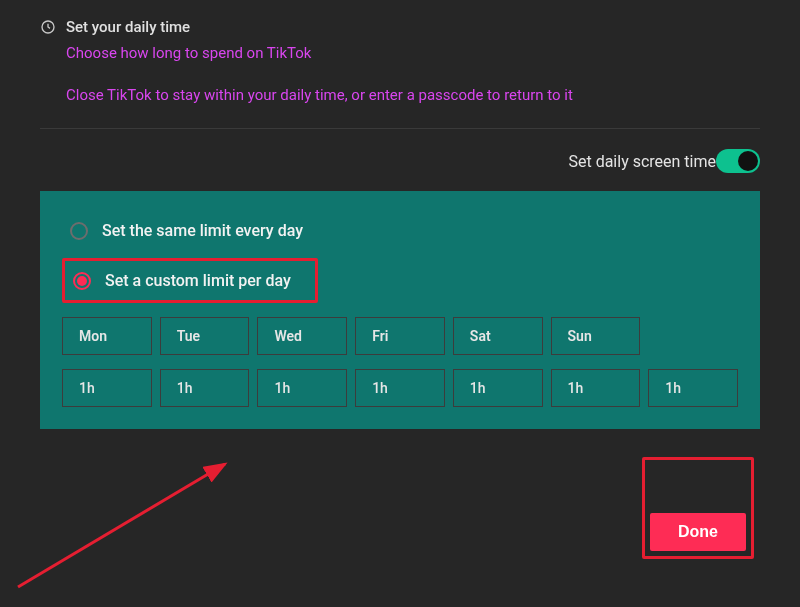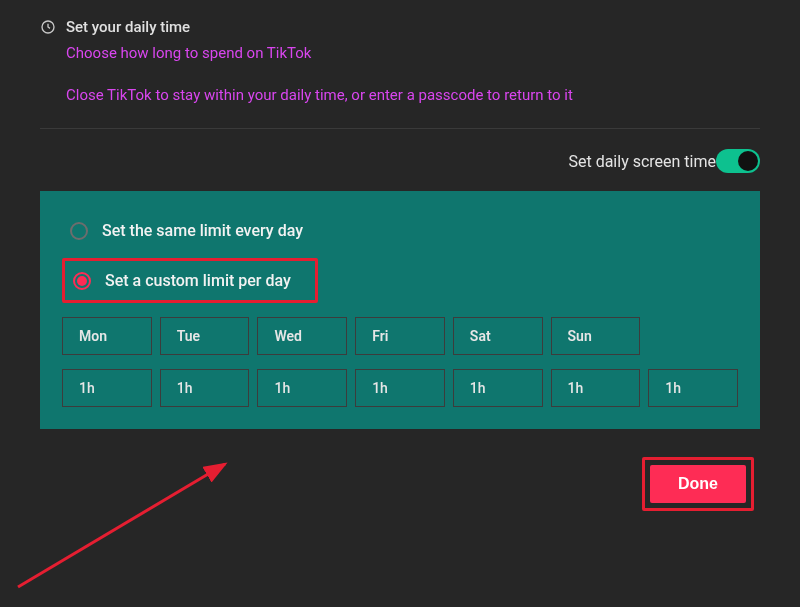--- a/index.html
+++ b/index.html
@@ -141,20 +141,21 @@
   }
   .done-btn {
     background: #fe2c55;
     color: #fff;
     border: none;
     font-size: 16px;
     font-weight: 600;
     padding: 10px 28px;
     border-radius: 2px;
     cursor: pointer;
+    margin-top: 48px;
   }
   .arrow-svg {
     position: absolute;
     left: 10px;
     bottom: 15px;
     width: 250px;
     height: 140px;
     pointer-events: none;
   }
 </style>

